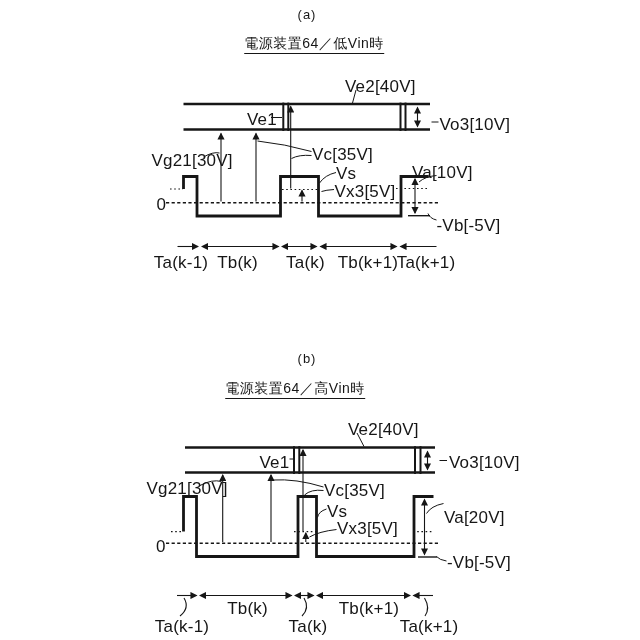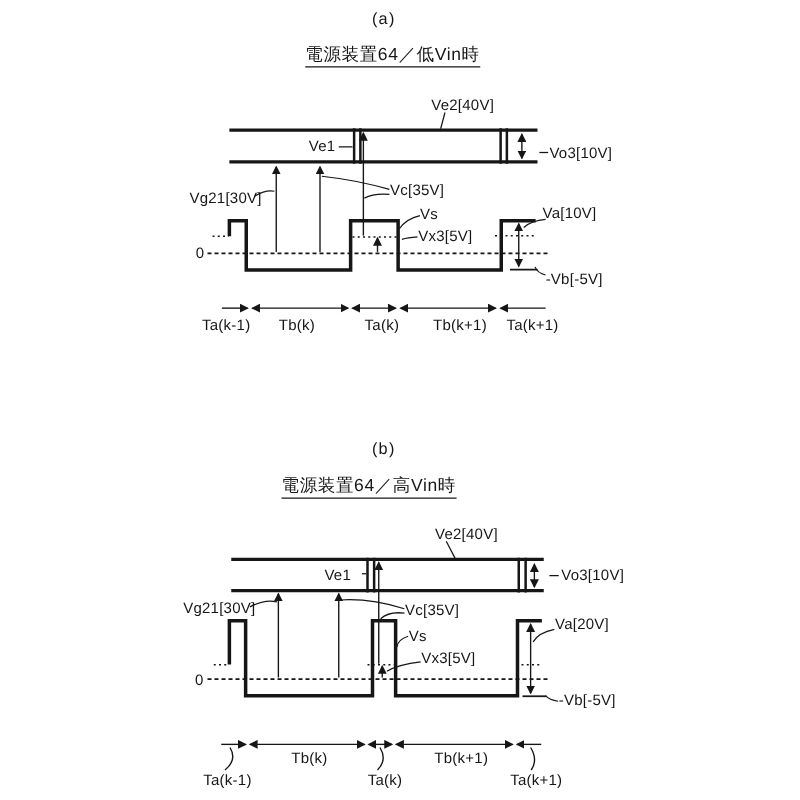--- a/index.html
+++ b/index.html
@@ -4,21 +4,21 @@
 <style>
   * { box-sizing: border-box; }
   html,body { margin:0; padding:0; }
   body {
     width:640px; height:640px; position:relative; overflow:hidden;
     background:#ffffff; color:#161616;
     font-family:"Liberation Sans","DejaVu Sans",sans-serif;
   }
   svg.stage { position:absolute; left:0; top:0; }
   .lbl {
-    position:absolute; font-size:12px; line-height:1.1;
+    position:absolute; font-size:17px; line-height:1.1;
     letter-spacing:0.2px; white-space:nowrap; color:#161616;
   }
   .ctr { transform:translateX(-50%); }
   .marker { font-size:13px; letter-spacing:1px; }
   .title {
     font-size:14px; letter-spacing:0.5px;
     padding-bottom:2px; border-bottom:1.6px solid #161616;
   }
 </style>
 </head>
@@ -129,38 +129,38 @@
 
 <div class="lbl ctr marker" style="left:307px;top:8px">(a)</div>
 <div class="lbl ctr title" style="left:314px;top:36px">電源装置64／低Vin時</div>
 <div class="lbl" style="left:345px;top:77.5px">Ve2[40V]</div>
 <div class="lbl" style="left:247px;top:111px">Ve1</div>
 <div class="lbl" style="left:439.5px;top:115.5px">Vo3[10V]</div>
 <div class="lbl" style="left:151.5px;top:151.5px">Vg21[30V]</div>
 <div class="lbl" style="left:312px;top:146px">Vc[35V]</div>
 <div class="lbl" style="left:336px;top:165px">Vs</div>
 <div class="lbl" style="left:334.5px;top:182.5px">Vx3[5V]</div>
-<div class="lbl" style="left:434px;top:163.5px">Va[10V]</div>
+<div class="lbl" style="left:412px;top:163.5px">Va[10V]</div>
 <div class="lbl" style="left:436.5px;top:216.5px">-Vb[-5V]</div>
 <div class="lbl" style="left:156.5px;top:196px">0</div>
 <div class="lbl ctr" style="left:181px;top:253.5px">Ta(k-1)</div>
 <div class="lbl ctr" style="left:237.5px;top:253.5px">Tb(k)</div>
 <div class="lbl ctr" style="left:305.5px;top:253.5px">Ta(k)</div>
 <div class="lbl ctr" style="left:368px;top:253.5px">Tb(k+1)</div>
 <div class="lbl ctr" style="left:426px;top:253.5px">Ta(k+1)</div>
 
 <div class="lbl ctr marker" style="left:307px;top:352px">(b)</div>
 <div class="lbl ctr title" style="left:295px;top:380.5px">電源装置64／高Vin時</div>
 <div class="lbl" style="left:348px;top:421px">Ve2[40V]</div>
 <div class="lbl" style="left:259.5px;top:453.5px">Ve1</div>
 <div class="lbl" style="left:449px;top:453.5px">Vo3[10V]</div>
 <div class="lbl" style="left:146.5px;top:479.5px">Vg21[30V]</div>
 <div class="lbl" style="left:324px;top:481.5px">Vc[35V]</div>
 <div class="lbl" style="left:327px;top:502.5px">Vs</div>
 <div class="lbl" style="left:337px;top:519.5px">Vx3[5V]</div>
-<div class="lbl" style="left:444px;top:493px">Va[20V]</div>
+<div class="lbl" style="left:444px;top:509px">Va[20V]</div>
 <div class="lbl" style="left:447px;top:553.5px">-Vb[-5V]</div>
 <div class="lbl" style="left:156px;top:538px">0</div>
 <div class="lbl ctr" style="left:247.5px;top:600px">Tb(k)</div>
 <div class="lbl ctr" style="left:369px;top:600px">Tb(k+1)</div>
 <div class="lbl ctr" style="left:182px;top:618px">Ta(k-1)</div>
 <div class="lbl ctr" style="left:308px;top:618px">Ta(k)</div>
 <div class="lbl ctr" style="left:429px;top:618px">Ta(k+1)</div>
 
 </body></html>

